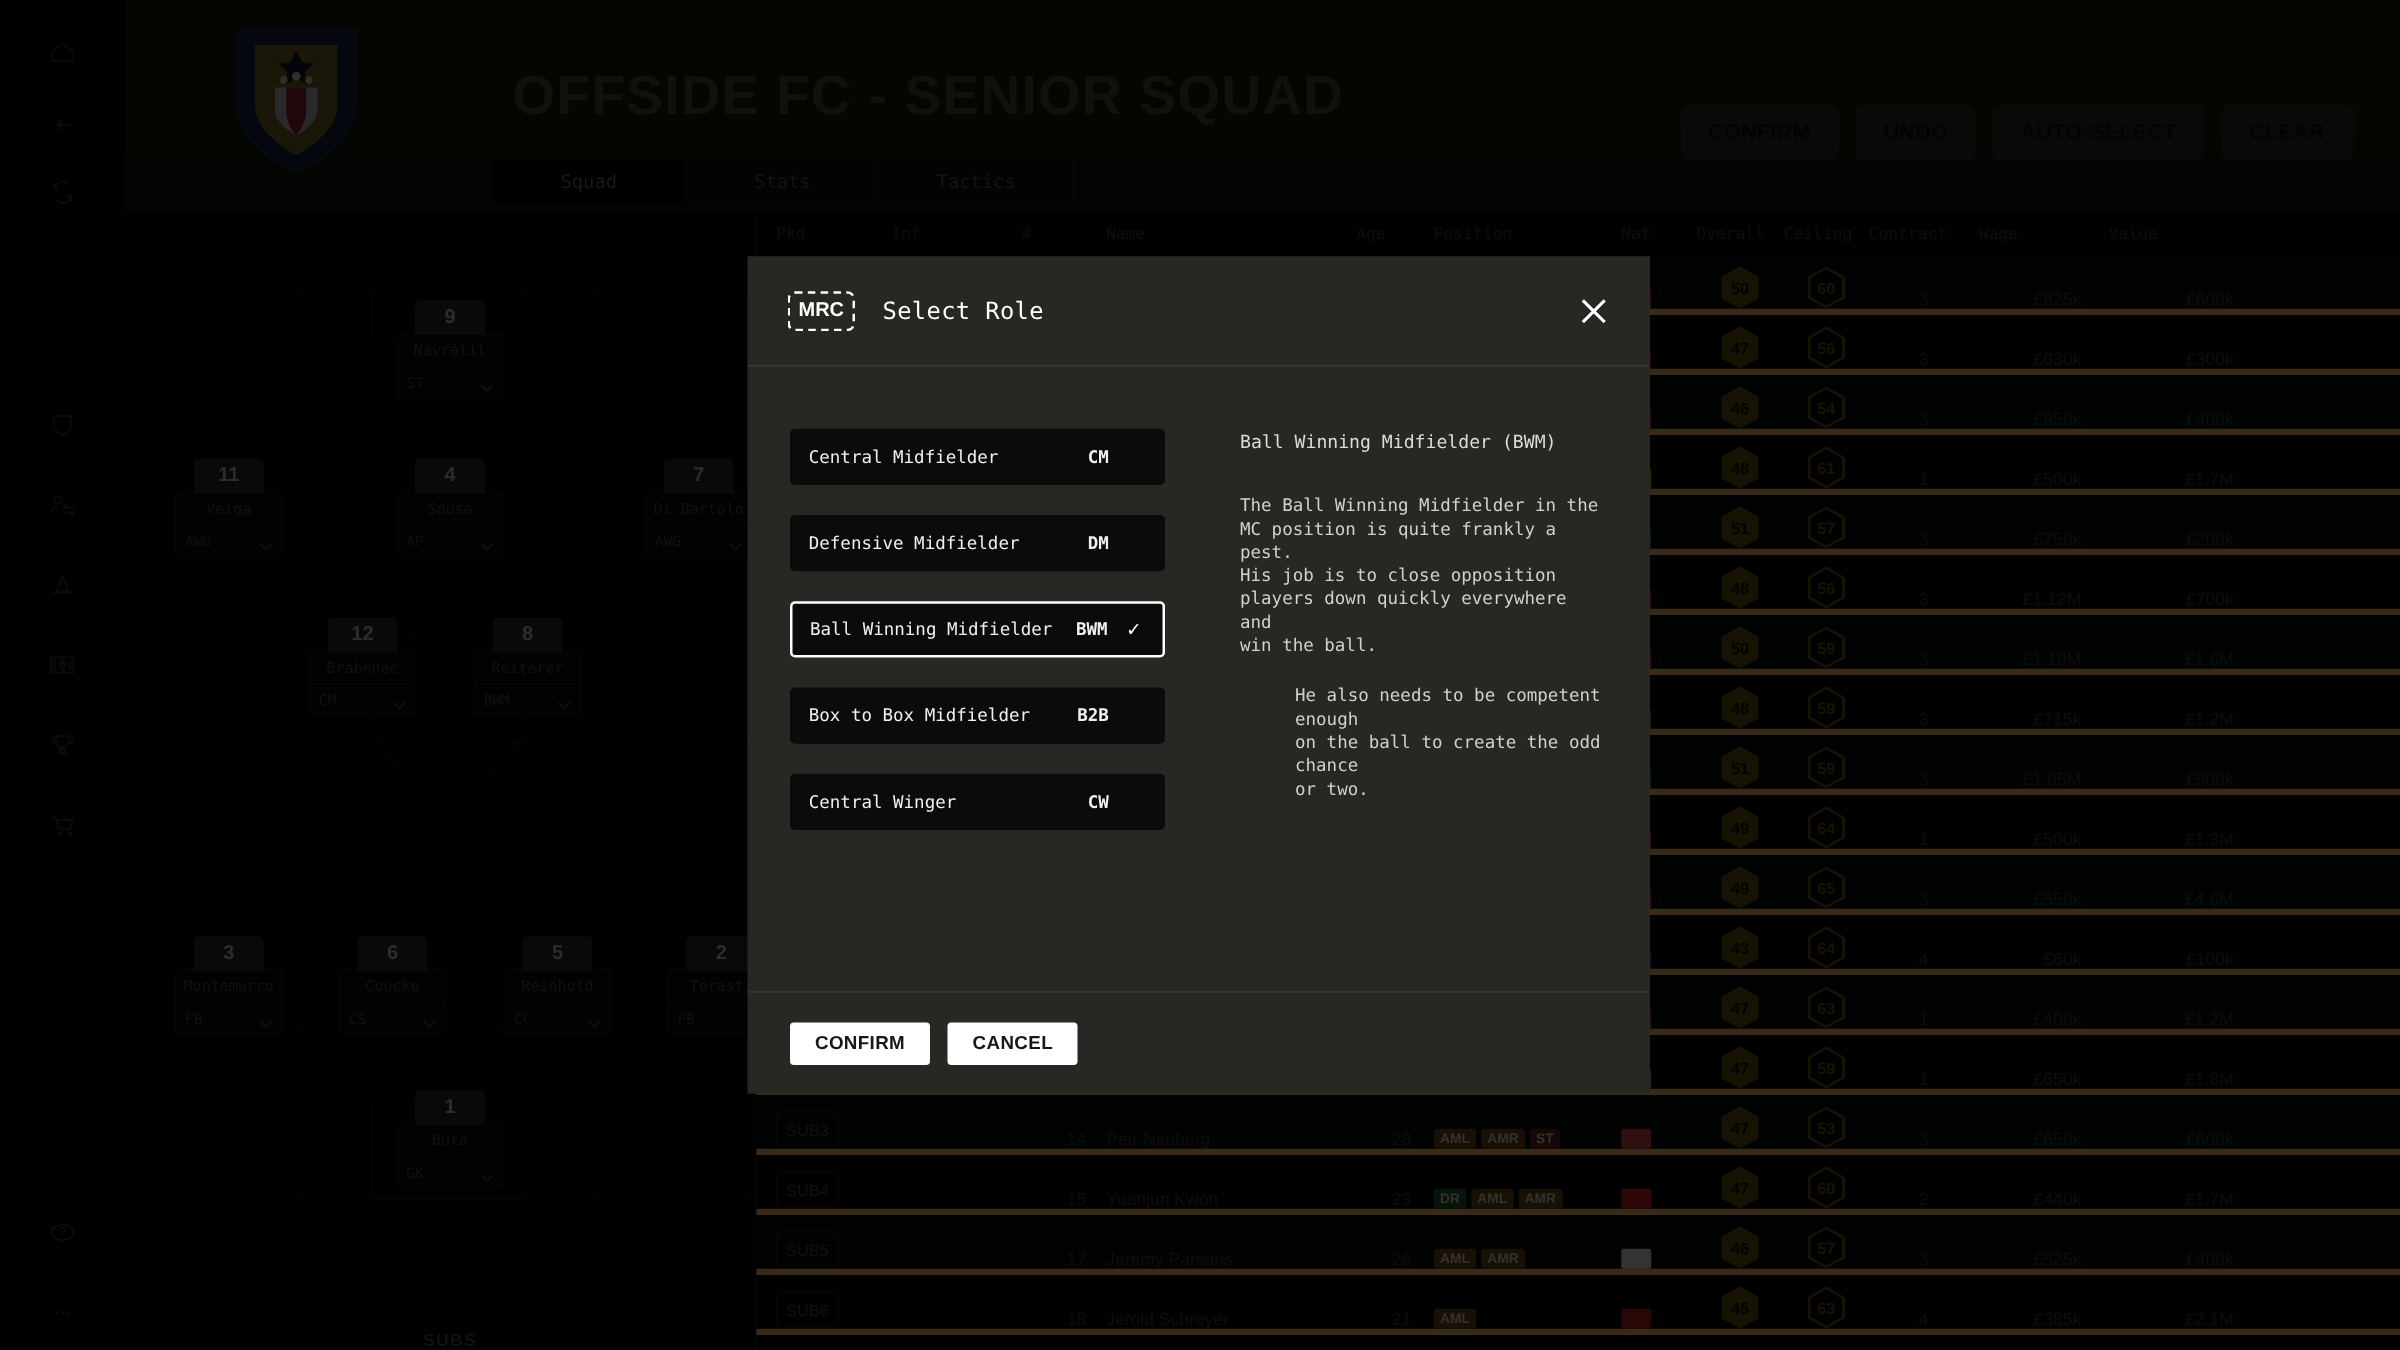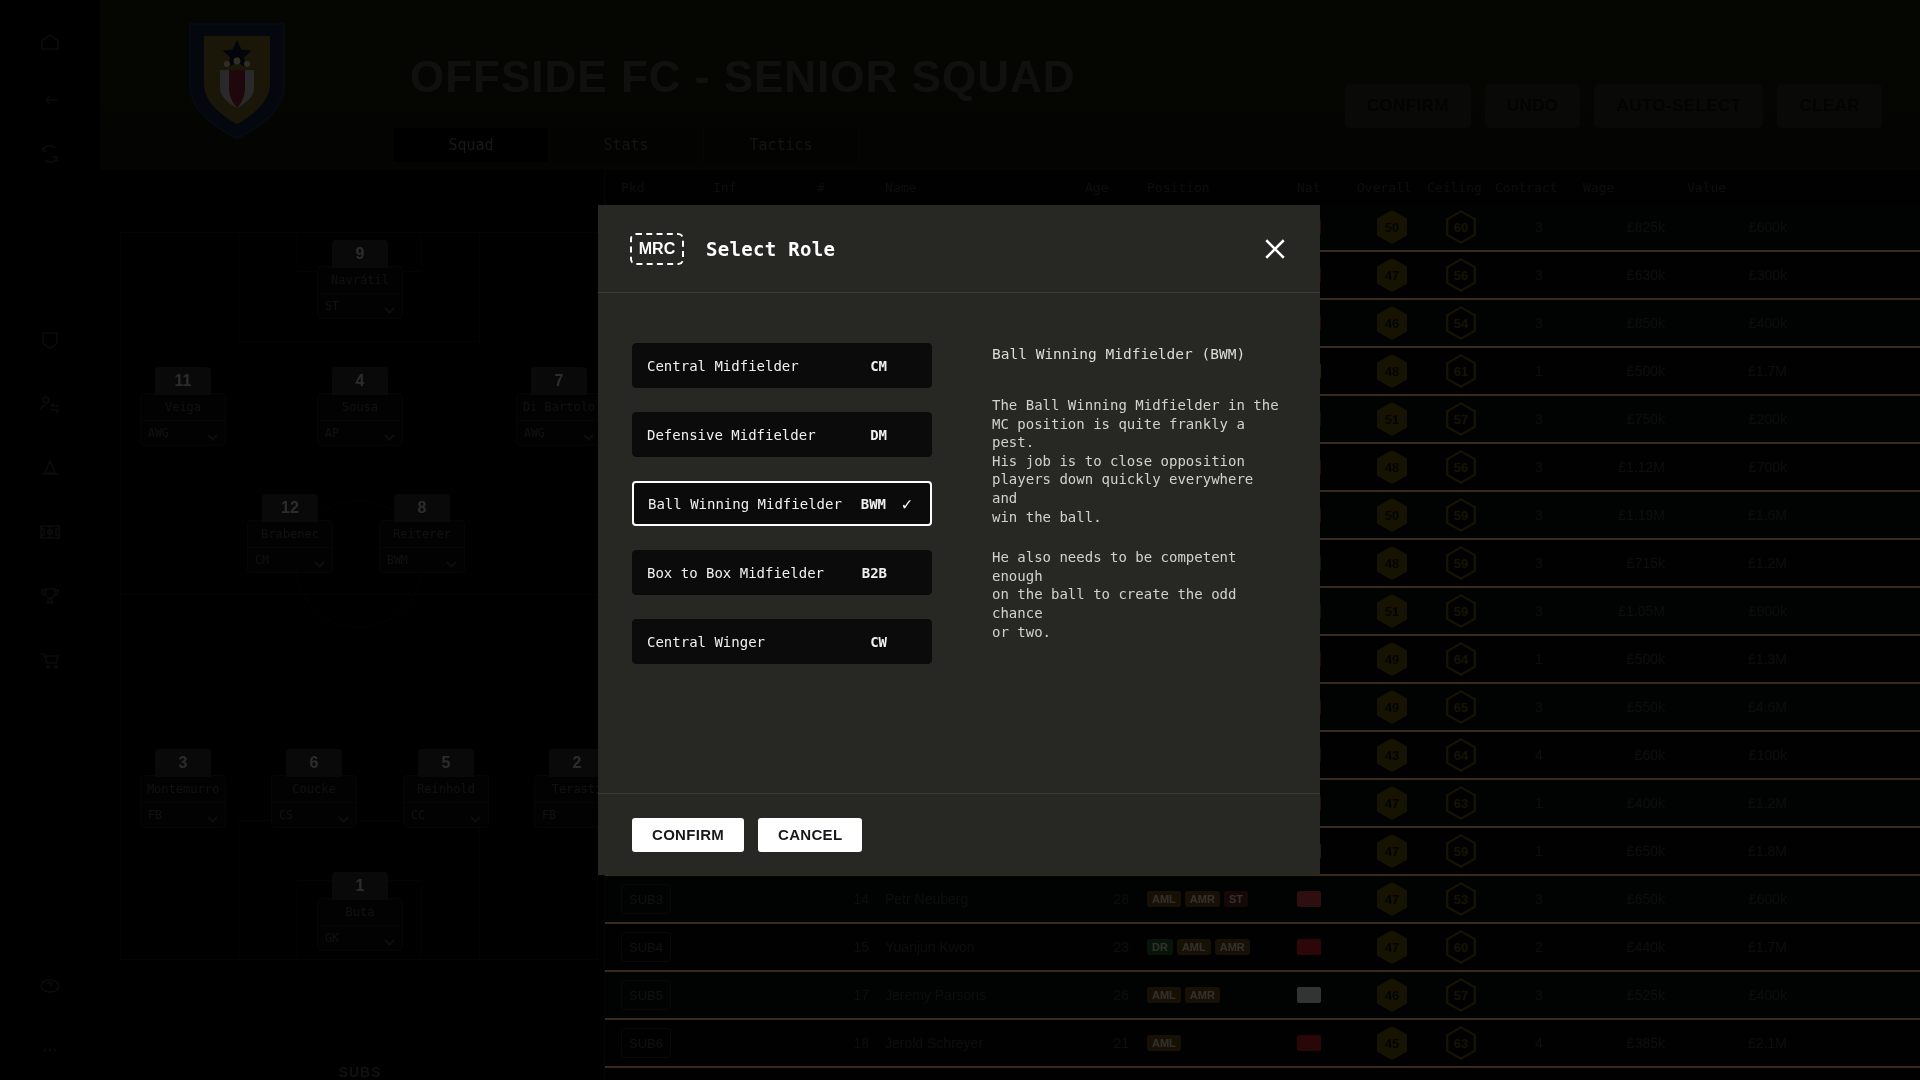--- a/index.html
+++ b/index.html
@@ -136,23 +136,23 @@
     background:#05070a;
     z-index:6; overflow:hidden;
   }
   #thead {
     display:flex; height:34px; align-items:center;
     font-size:13px; color:#3d4038;
     padding-left:16px;
   }
   .th { flex:none; }
   .row {
-    display:flex; align-items:center; height:48px;
+    display:flex; align-items:flex-end; height:48px;
     padding-left:16px;
-    border-bottom:2px solid #fdba74;
+    border-bottom:5px solid #fdba74;
     font-family:"Liberation Sans", sans-serif;
   }
   .row:nth-child(odd) { background:#07090b; }
   .cell { flex:none; display:flex; align-items:center; }
   .c-pkd   { width:92px; }
   .c-inf   { width:104px; }
   .c-num   { width:68px; justify-content:flex-end; padding-right:16px; }
   .c-name  { width:200px; }
   .c-age   { width:62px; justify-content:flex-end; padding-right:18px; }
   .c-pos   { width:150px; gap:4px; }
@@ -212,21 +212,21 @@
   }
   #pos-badge {
     width:54px; height:32px;
     border:2px dashed #ffffff; border-radius:6px;
     display:flex; align-items:center; justify-content:center;
     font-family:"Liberation Sans", sans-serif;
     font-weight:bold; font-size:16px; color:#fff;
   }
   #modal-title {
     margin-left:22px;
-    font-size:19px; font-weight:bold; color:#fff;
+    font-size:19px; font-weight:normal; color:#fff;
     letter-spacing:.3px;
   }
   #close-btn {
     position:absolute; right:30px; top:50%; transform:translateY(-50%);
     width:30px; height:30px;
   }
   #close-btn svg { width:30px; height:30px; stroke:#fff; stroke-width:2; fill:none; }
 
   #modal-body {
     flex:1; display:flex; padding:50px 34px 0 34px; gap:10px;
@@ -241,21 +241,21 @@
     position:relative;
   }
   .role-item.selected { border:2px solid #ffffff; }
   .role-name { flex:1; font-size:14px; color:#f0f0f0; white-space:nowrap; }
   .role-abbr { font-size:14px; color:#f0f0f0; font-weight:bold; width:40px; text-align:right;}
   .role-check { width:26px; text-align:right; font-size:17px; color:#fff; }
 
   #role-desc { flex:1; padding-left:50px; padding-top:3px; }
   #desc-title { font-size:14.5px; color:#dcdcd8; margin-bottom:34px; }
   .desc-p { font-size:14px; line-height:1.33; color:#d2d2cd; white-space:pre-line; }
-  .desc-p + .desc-p { margin-top:22px; }
+  .desc-p + .desc-p { margin-top:22px;margin-left:44px; }
 
   #modal-foot {
     height:82px; flex:none;
     border-top:1px solid #3a3a36;
     display:flex; align-items:center; gap:14px;
     padding:0 34px;
   }
   .foot-btn {
     height:34px; padding:0 20px;
     background:#fff; color:#18181a;

